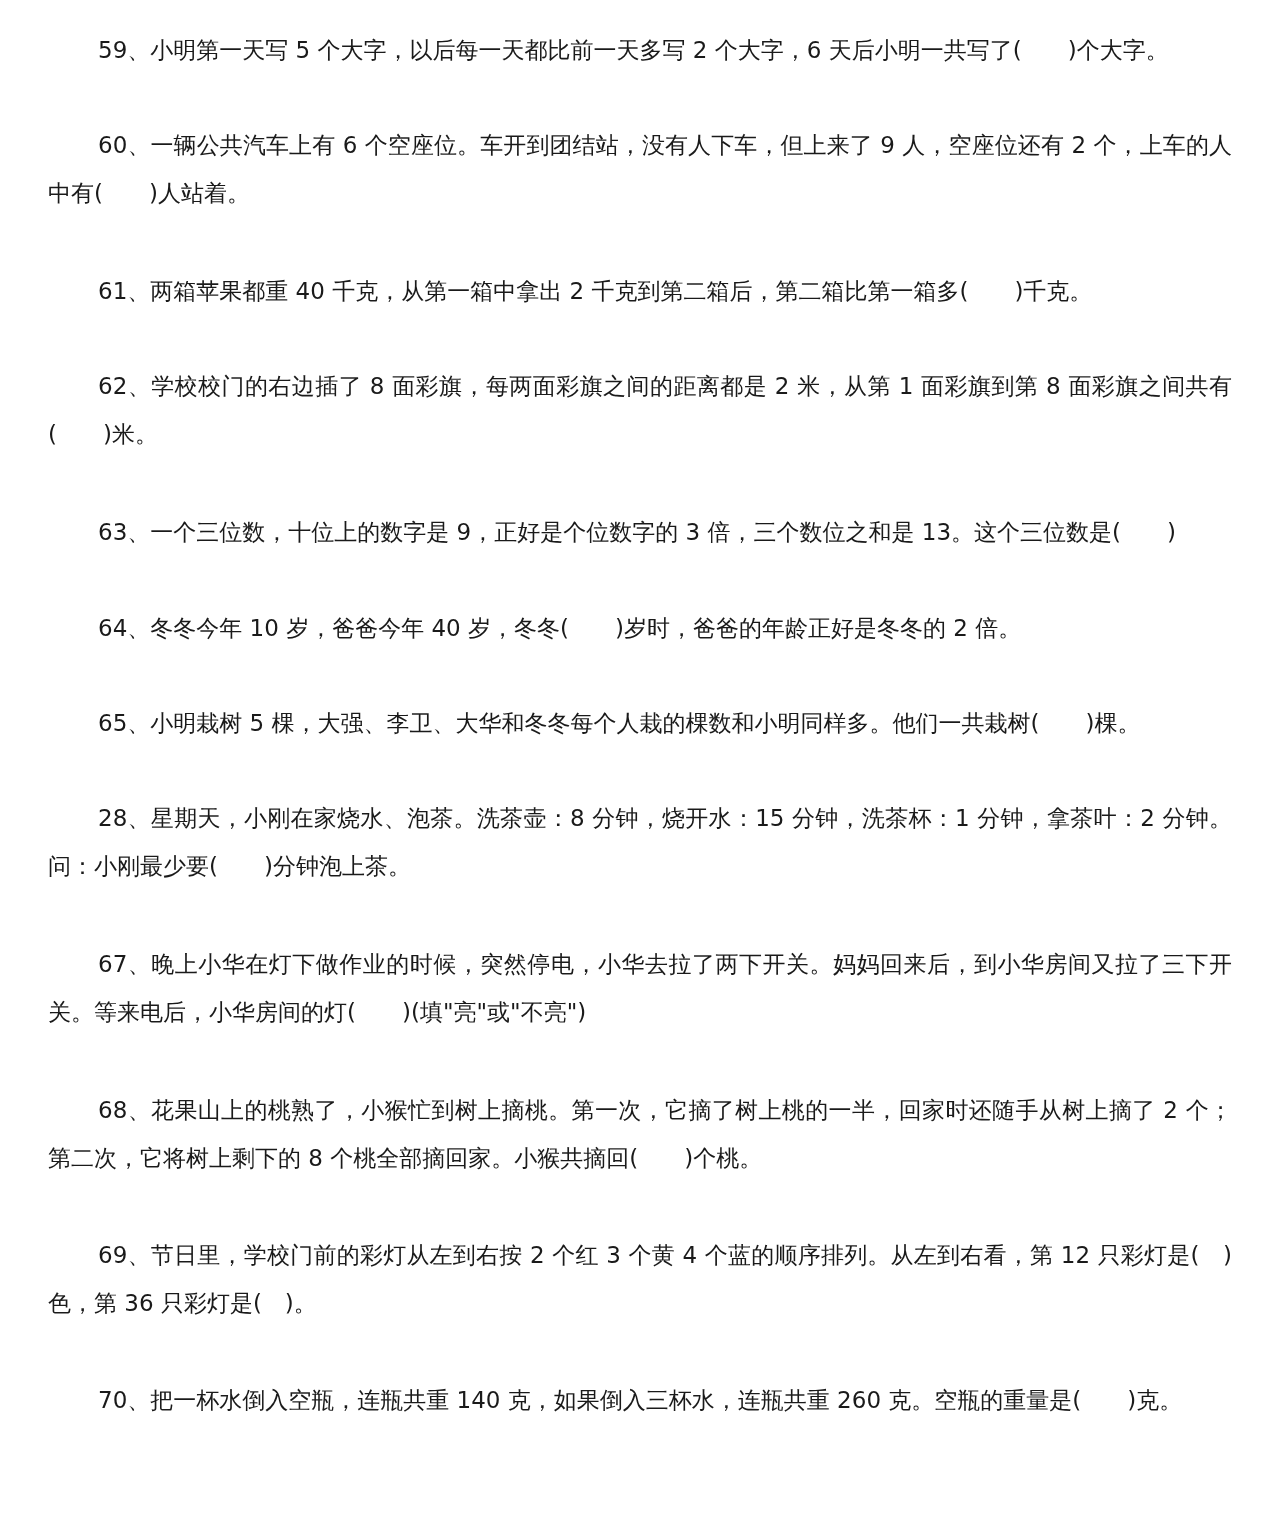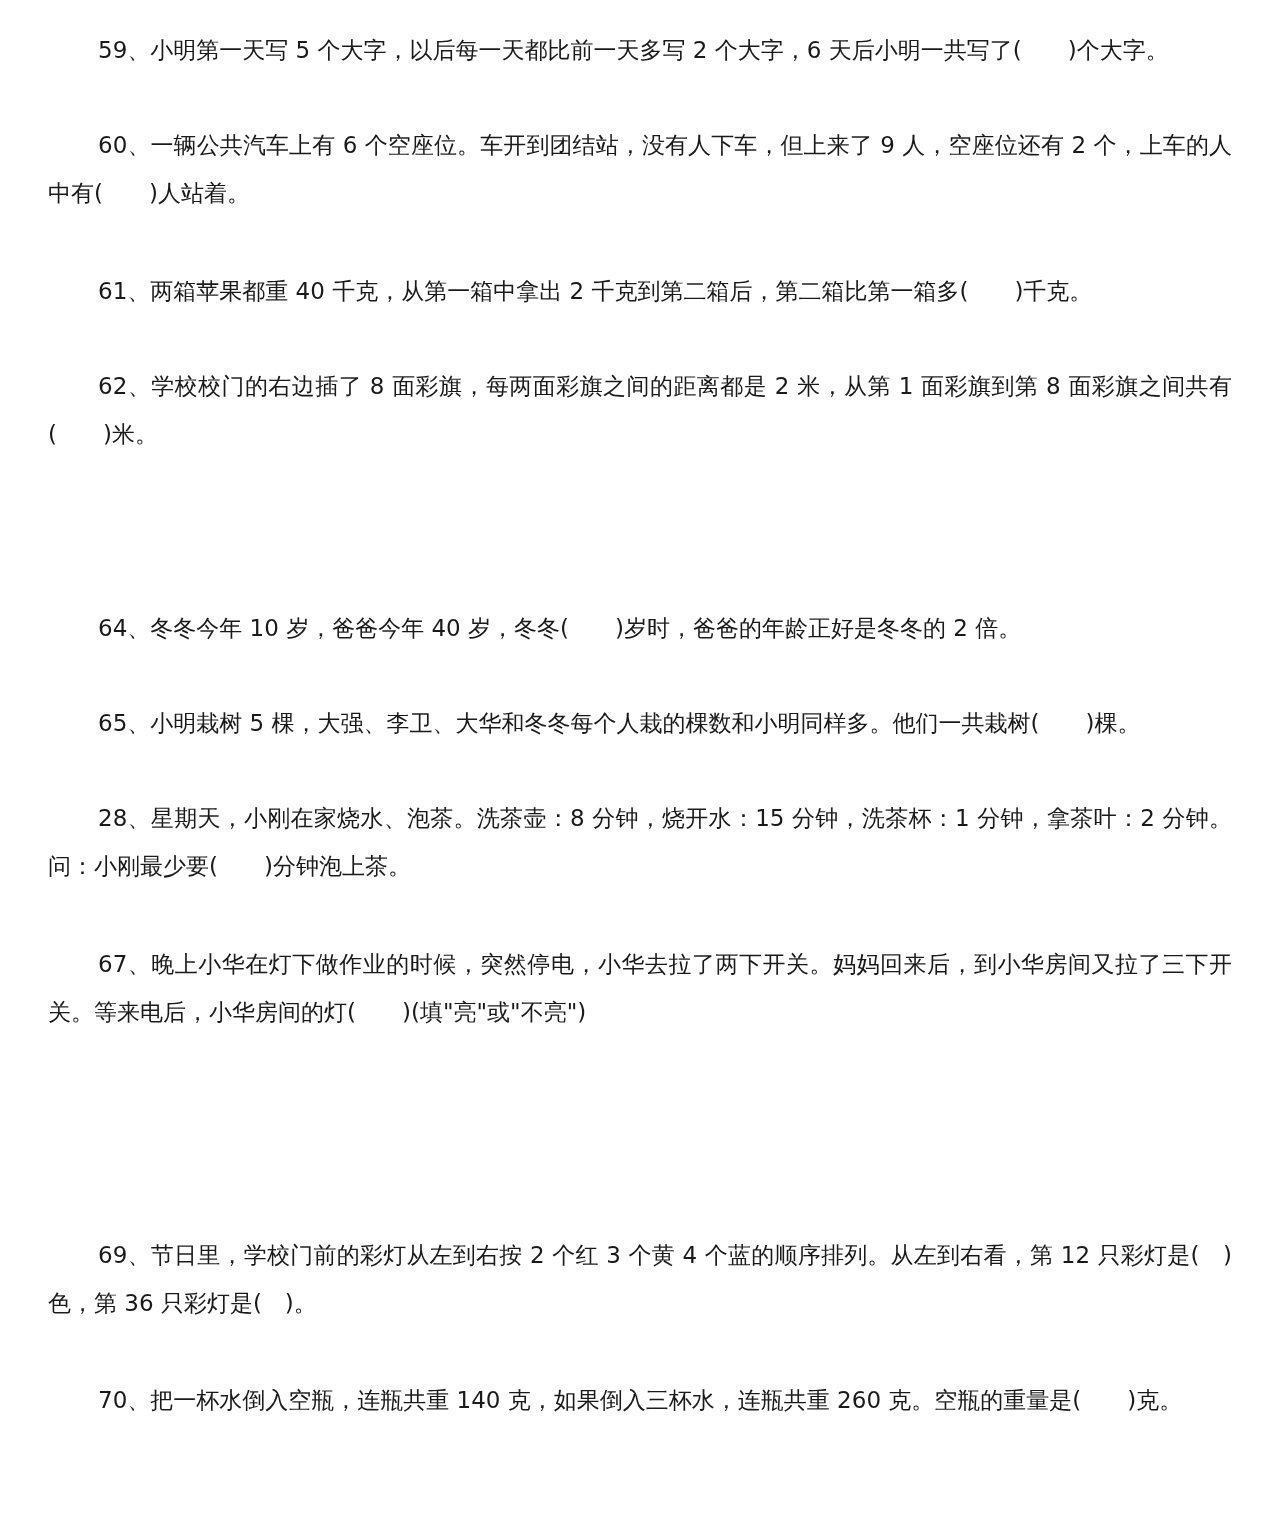--- a/index.html
+++ b/index.html
@@ -49,37 +49,43 @@
   </div>
 
   <div class="question" style="top:267px;">
     <span class="q-num">61</span><span class="q-sep">、</span><span class="q-text">两箱苹果都重 40 千克，从第一箱中拿出 2 千克到第二箱后，第二箱比第一箱多(　　)千克。</span>
   </div>
 
   <div class="question" style="top:362px;">
     <span class="q-num">62</span><span class="q-sep">、</span><span class="q-text">学校校门的右边插了 8 面彩旗，每两面彩旗之间的距离都是 2 米，从第 1 面彩旗到第 8 面彩旗之间共有(　　)米。</span>
   </div>
 
+  <div class="question" style="top:508px;">
+    <span class="q-num">63</span><span class="q-sep">、</span><span class="q-text">一个三位数，十位上的数字是 9，正好是个位数字的 3 倍，三个数位之和是 13。这个三位数是(　　)</span>
+  </div>
 
   <div class="question" style="top:604px;">
     <span class="q-num">64</span><span class="q-sep">、</span><span class="q-text">冬冬今年 10 岁，爸爸今年 40 岁，冬冬(　　)岁时，爸爸的年龄正好是冬冬的 2 倍。</span>
   </div>
 
   <div class="question" style="top:699px;">
     <span class="q-num">65</span><span class="q-sep">、</span><span class="q-text">小明栽树 5 棵，大强、李卫、大华和冬冬每个人栽的棵数和小明同样多。他们一共栽树(　　)棵。</span>
   </div>
 
   <div class="question" style="top:794px;">
     <span class="q-num">28</span><span class="q-sep">、</span><span class="q-text">星期天，小刚在家烧水、泡茶。洗茶壶：8 分钟，烧开水：15 分钟，洗茶杯：1 分钟，拿茶叶：2 分钟。问：小刚最少要(　　)分钟泡上茶。</span>
   </div>
 
   <div class="question" style="top:940px;">
     <span class="q-num">67</span><span class="q-sep">、</span><span class="q-text">晚上小华在灯下做作业的时候，突然停电，小华去拉了两下开关。妈妈回来后，到小华房间又拉了三下开关。等来电后，小华房间的灯(　　)(填"亮"或"不亮")</span>
   </div>
 
+  <div class="question" style="top:1086px;">
+    <span class="q-num">68</span><span class="q-sep">、</span><span class="q-text">花果山上的桃熟了，小猴忙到树上摘桃。第一次，它摘了树上桃的一半，回家时还随手从树上摘了 2 个；第二次，它将树上剩下的 8 个桃全部摘回家。小猴共摘回(　　)个桃。</span>
+  </div>
 
   <div class="question" style="top:1231px;">
     <span class="q-num">69</span><span class="q-sep">、</span><span class="q-text">节日里，学校门前的彩灯从左到右按 2 个红 3 个黄 4 个蓝的顺序排列。从左到右看，第 12 只彩灯是(　)色，第 36 只彩灯是(　)。</span>
   </div>
 
   <div class="question" style="top:1376px;">
     <span class="q-num">70</span><span class="q-sep">、</span><span class="q-text">把一杯水倒入空瓶，连瓶共重 140 克，如果倒入三杯水，连瓶共重 260 克。空瓶的重量是(　　)克。</span>
   </div>
 
 </div>

